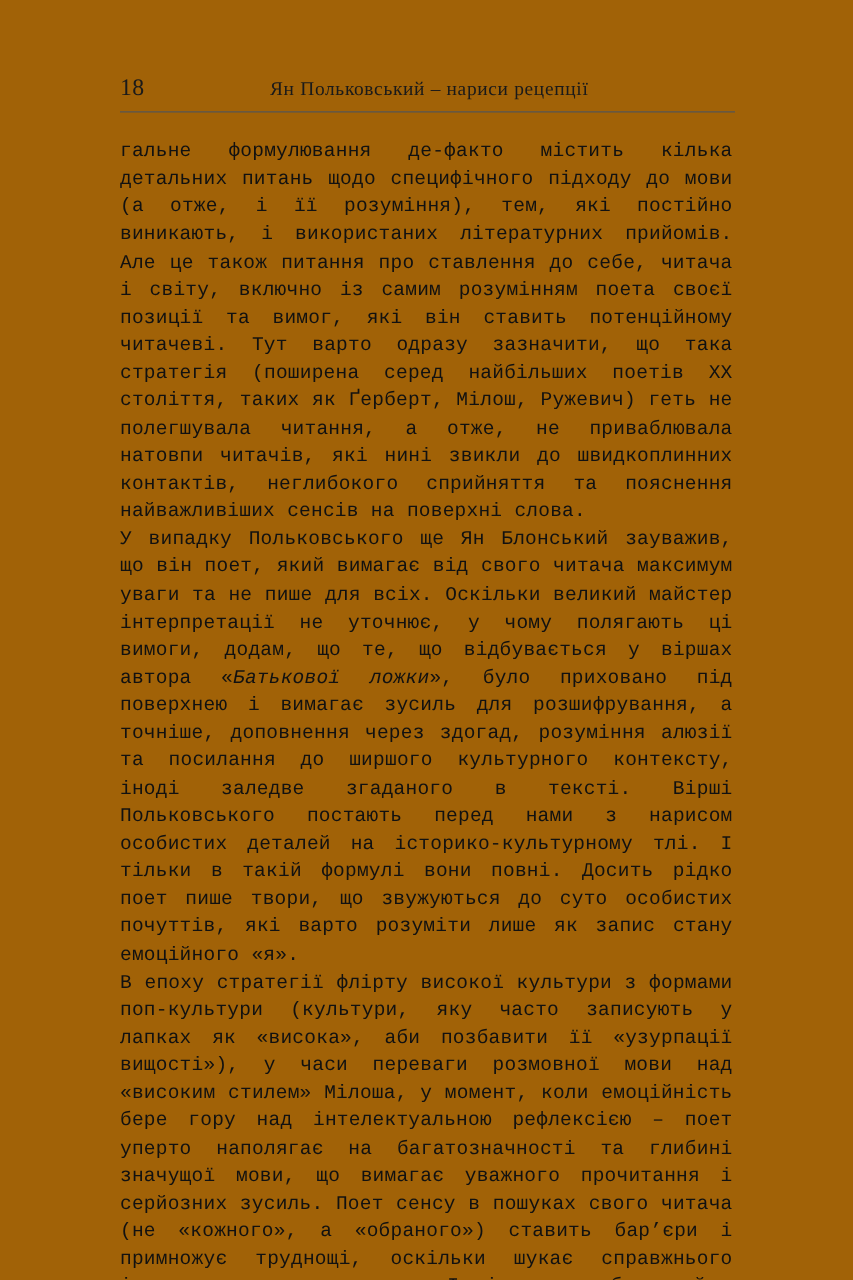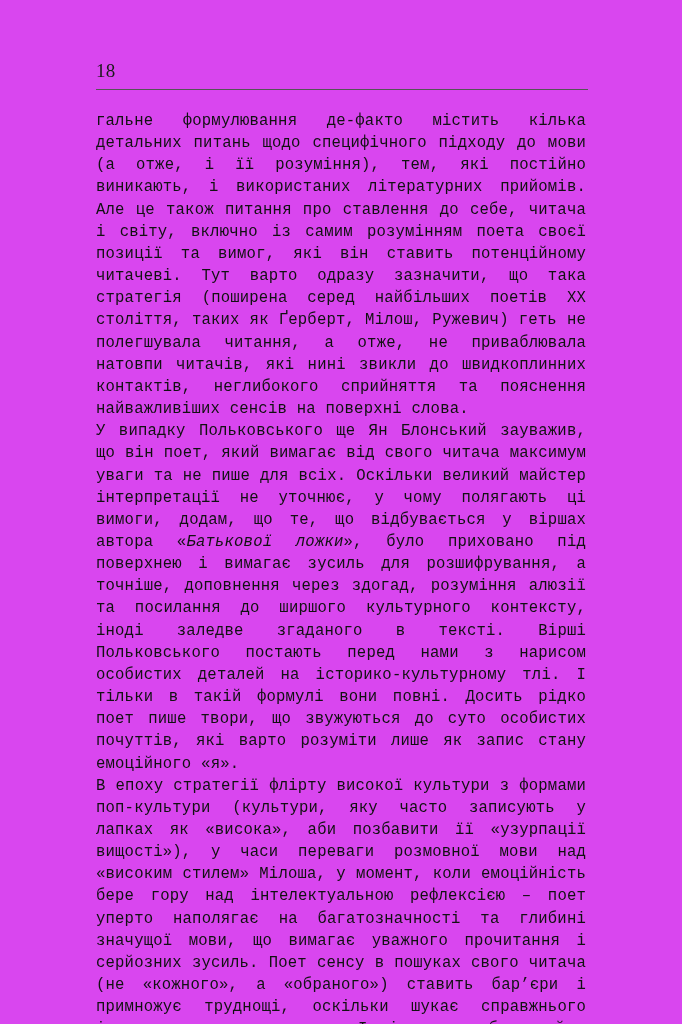--- a/index.html
+++ b/index.html
@@ -11,21 +11,21 @@
     width: 682px;
     height: 1024px;
     font-family: "Liberation Serif", "DejaVu Serif", serif;
     color: #000000;
     overflow: hidden;
   }
   .page {
     position: relative;
     width: 682px;
     height: 1024px;
-    background: #d946ef;
+    background: #a16207;
   }
   
   .running-head {
     position: absolute;
     left: 96px;
     top: 60px;
     width: 492px;
     height: 26px;
     display: flex;
     align-items: baseline;
@@ -80,20 +80,21 @@
     font-style: italic;
   }
 </style>
 </head>
 <body>
 
 <div class="page">
 
   <div class="running-head">
     <span class="folio">18</span>
+    <span class="head-title">Ян Польковський – нариси рецепції</span>
   </div>
 
   <div class="head-rule"></div>
 
   <div class="textblock">
 
     <p class="para">гальне формулювання де-факто містить кілька детальних питань щодо специфічного підходу до мови (а отже, і її розуміння), тем, які постійно виникають, і використаних літературних прийомів. Але це також питання про ставлення до себе, читача і світу, включно із самим розумінням поета своєї позиції та вимог, які він ставить потенційному читачеві. Тут варто одразу зазначити, що така стратегія (поширена серед найбільших поетів ХХ століття, таких як Ґерберт, Мілош, Ружевич) геть не полегшувала читання, а отже, не приваблювала натовпи читачів, які нині звикли до швидкоплинних контактів, неглибокого сприйняття та пояснення найважливіших сенсів на поверхні слова.</p>
 
     <p class="para indent"><span>У випадку Польковського ще Ян Блонський зауважив, що він поет, який вимагає від свого читача максимум уваги та не пише для всіх. Оскільки великий майстер інтерпретації не уточнює, у чому полягають ці вимоги, додам, що те, що відбувається у віршах автора «</span><span class="it">Батькової ложки</span><span>», було приховано під поверхнею і вимагає зусиль для розшифрування, а точніше, доповнення через здогад, розуміння алюзії та посилання до ширшого культурного контексту, іноді заледве згаданого в тексті. Вірші Польковського постають перед нами з нарисом особистих деталей на історико-культурному тлі. І тільки в такій формулі вони повні. Досить рідко поет пише твори, що звужуються до суто особистих почуттів, які варто розуміти лише як запис стану емоційного «я».</span></p>
 

